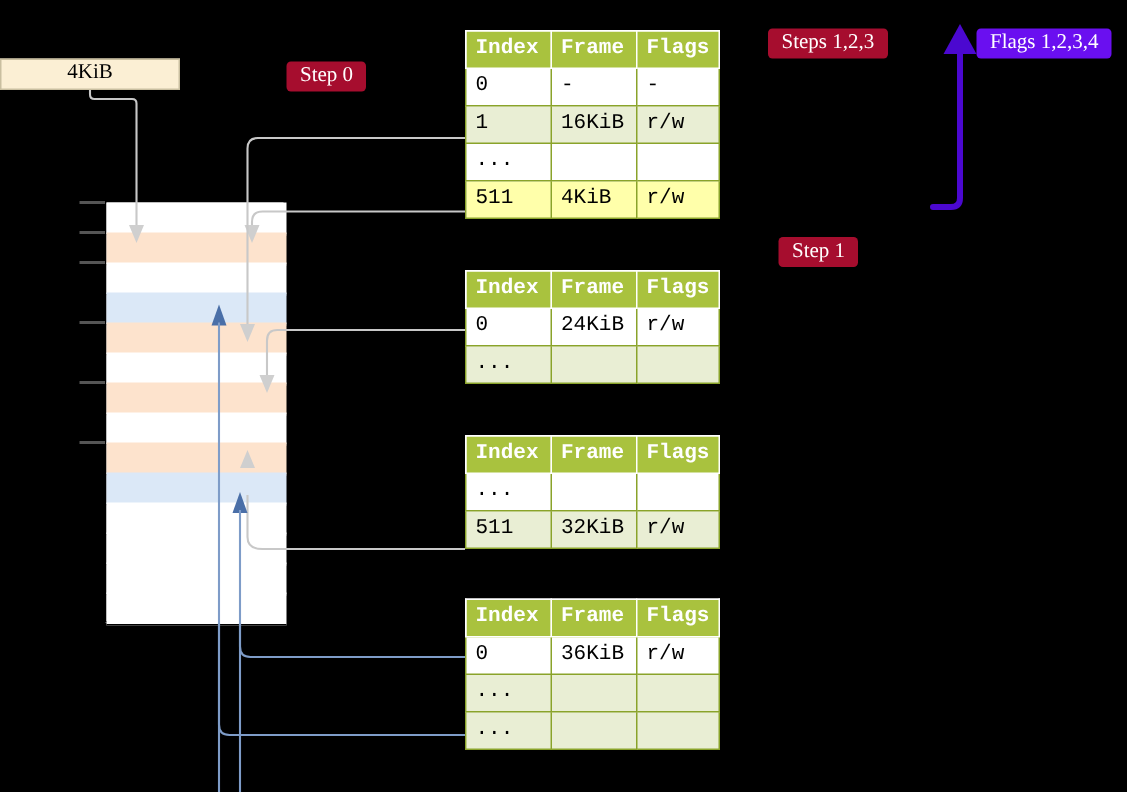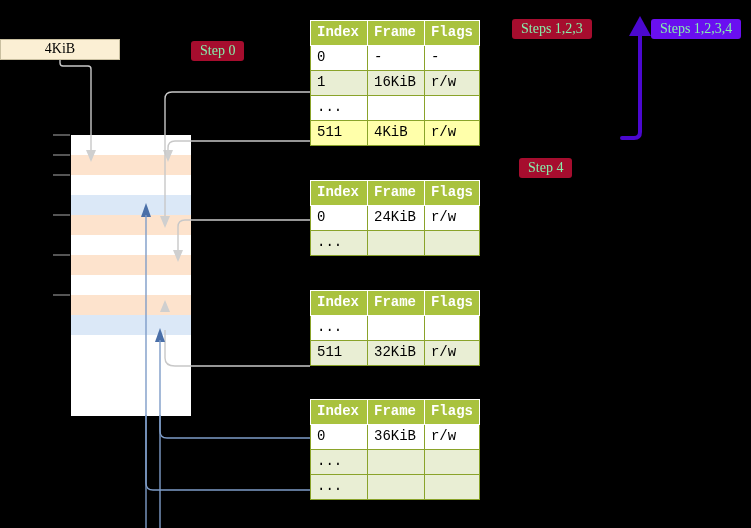--- a/index.html
+++ b/index.html
@@ -16,21 +16,21 @@
     background: #000000;
   }
 
   
   .badge {
     position: absolute;
     padding: 2px 9px 3px 9px;
     font-family: "Liberation Serif", serif;
     font-size: 14px;
     line-height: 15px;
-    color: #86efac;
+    color: #ffffff;
     border-radius: 3px;
     white-space: nowrap;
   }
   .badge-red { background: #a60d2e; }
   .badge-blue { background: #6a0ff0; }
 
   
   .membox {
     position: absolute;
     background: #fbefd4;
@@ -124,25 +124,25 @@
 
   <div class="badge badge-red" style="left:191px; top:41px;">
     <span>Step 0</span>
   </div>
 
   <div class="badge badge-red" style="left:512px; top:19px;">
     <span>Steps 1,2,3</span>
   </div>
 
   <div class="badge badge-blue" style="left:651px; top:19px;">
-    <span>Steps 1,2,3,4</span>
+    <span>Flags 1,2,3,4</span>
   </div>
 
   <div class="badge badge-red" style="left:519px; top:158px;">
-    <span>Step 4</span>
+    <span>Step 1</span>
   </div>
 
   <div id="memgrid">
       <div class="memrow" style="top: 0px;"></div>
       <div class="memrow orange" style="top: 20px;"></div>
       <div class="memrow" style="top: 40px;"></div>
       <div class="memrow blue" style="top: 60px;"></div>
       <div class="memrow orange" style="top: 80px;"></div>
       <div class="memrow" style="top: 100px;"></div>
       <div class="memrow orange" style="top: 120px;"></div>

